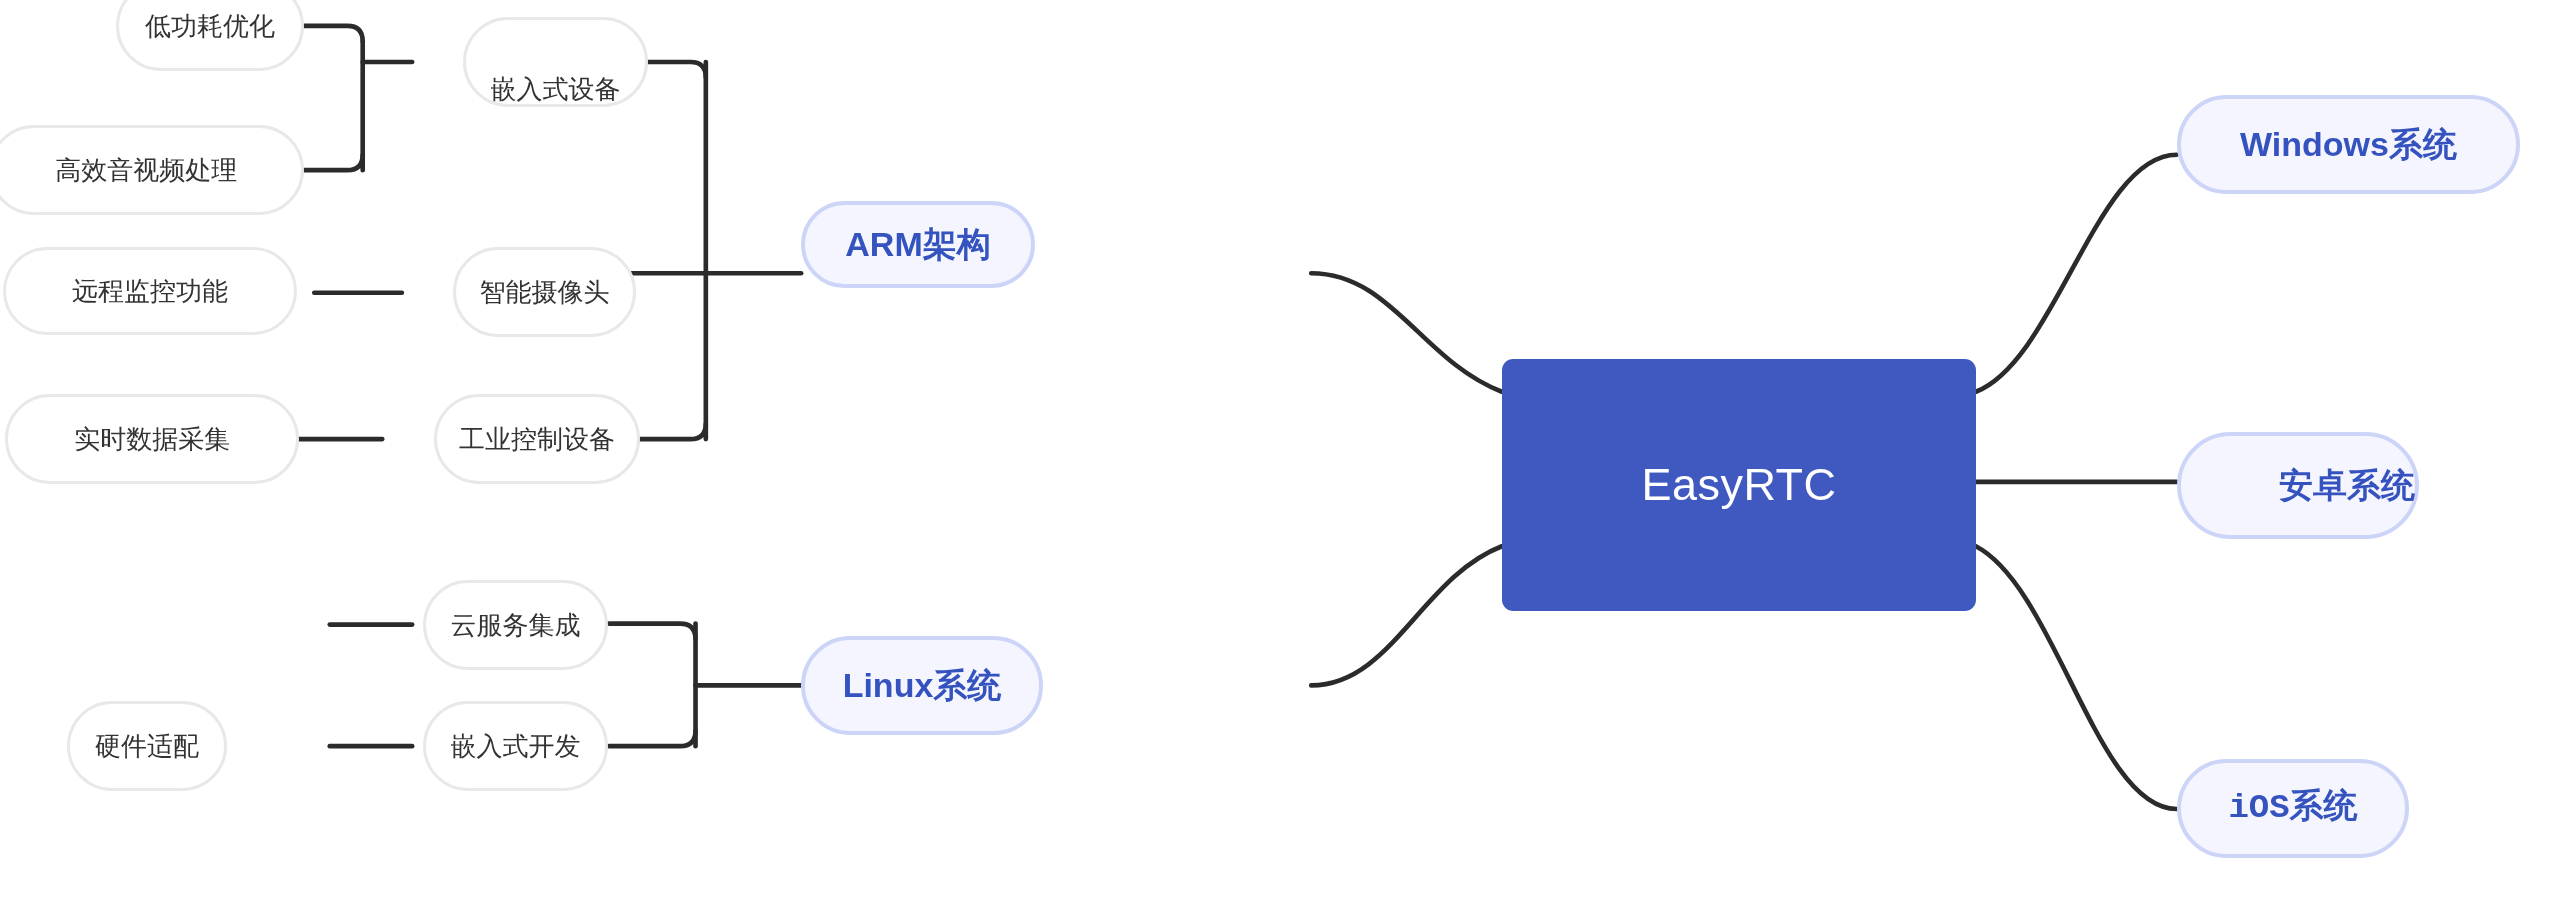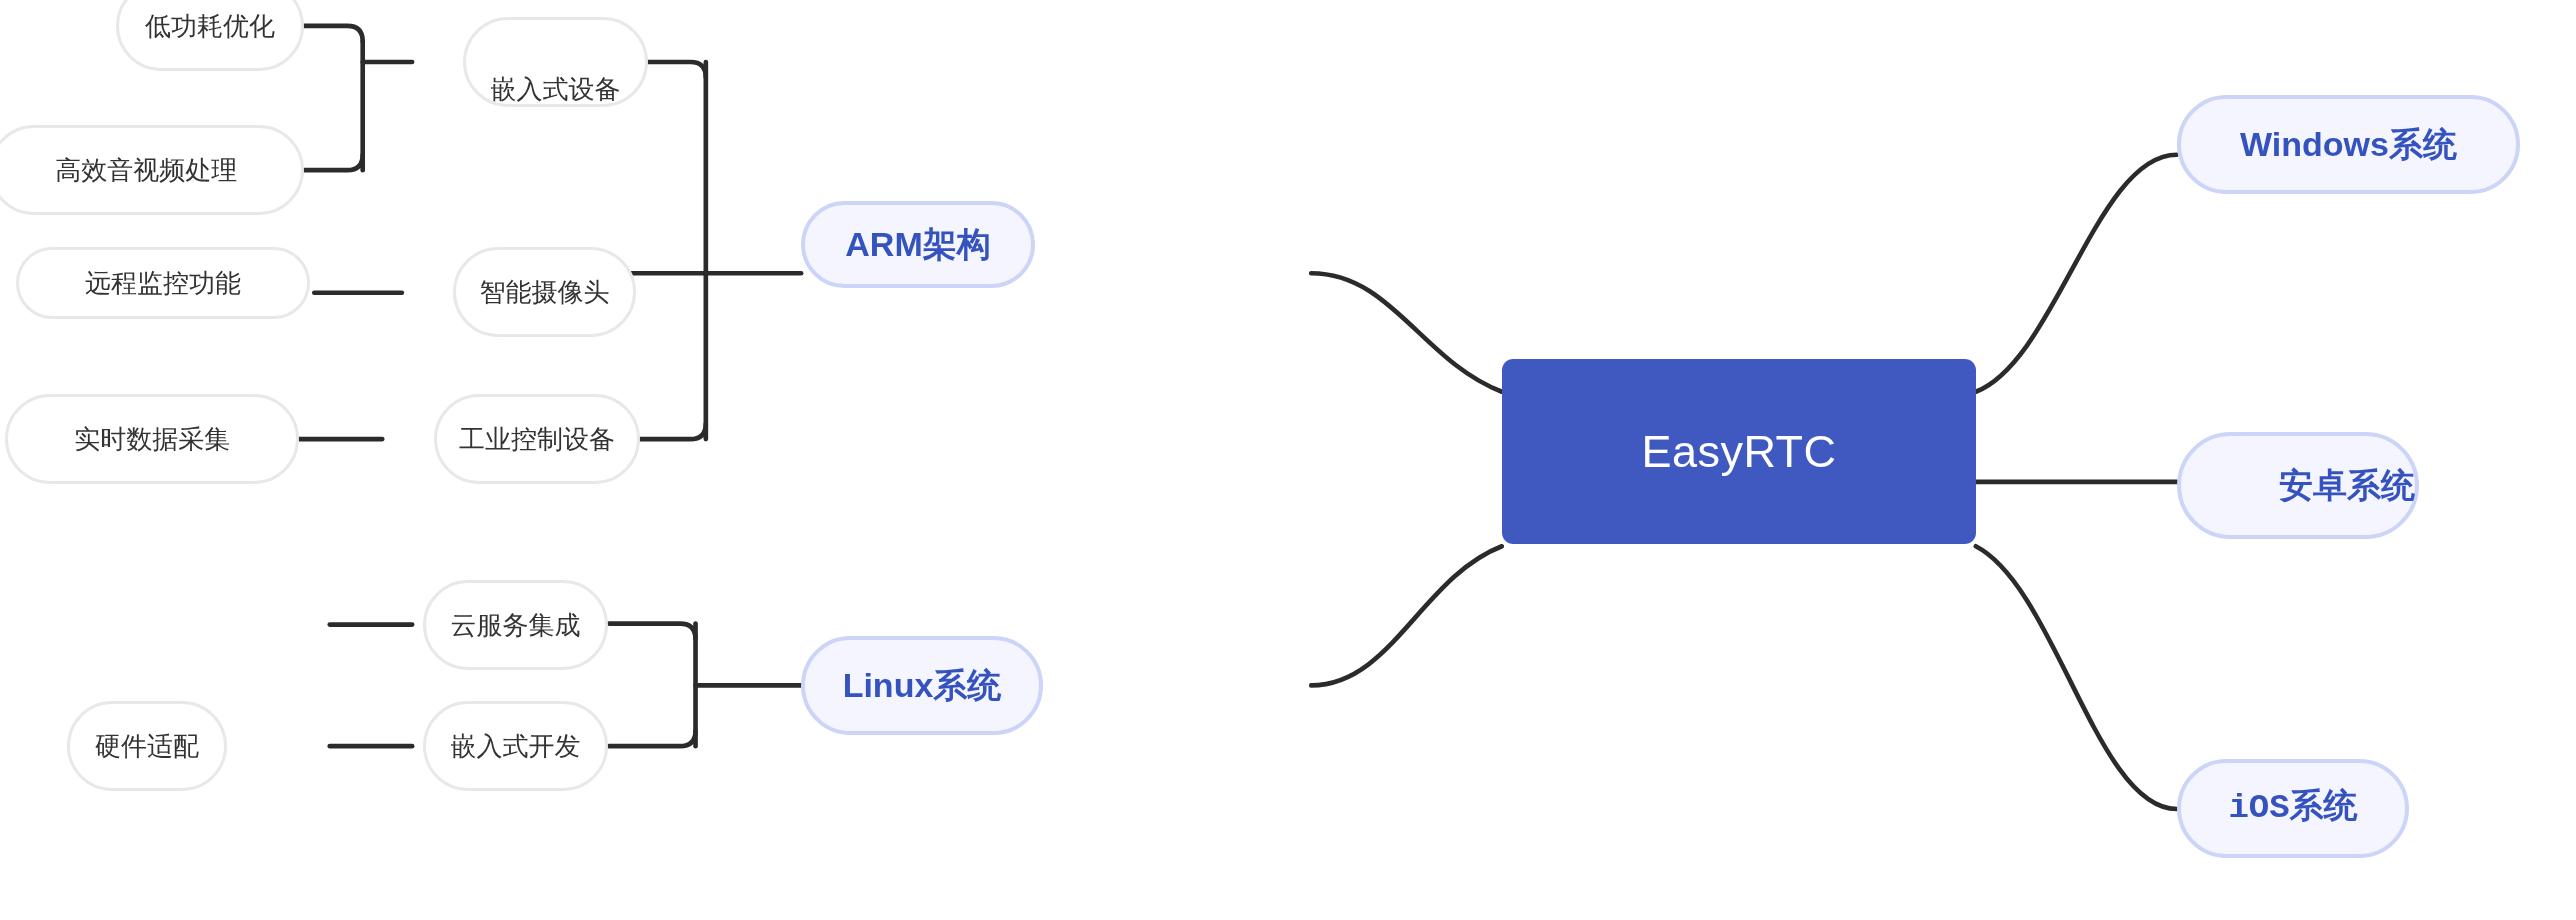--- a/index.html
+++ b/index.html
@@ -124,21 +124,21 @@
       <path d="M 5193,1452 L 5193,1570 L 5193,1688"></path>
       <path d="M 5193,1482 Q 5193,1452 5223,1452 L 5315,1452"></path>
       <path d="M 5193,1658 Q 5193,1688 5223,1688 L 5315,1688"></path>
 
       <path d="M 5902,1452 L 6055,1452"></path>
 
       <path d="M 5902,1688 L 6055,1688"></path>
     </g>
   </svg>
 
-  <div class="node root" style="left:1502px; top:359px; width:474px; height:185px;">
+  <div class="node root" style="left:1502px; top:359px; width:474px; height:252px;">
     <span>EasyRTC</span>
   </div>
 
   <div class="node branch" style="left:801px; top:201px; width:234px; height:87px;">
     <span>ARM架构</span>
   </div>
 
   <div class="node leaf" style="left:463px; top:17px; width:185px; height:90px;align-items:flex-end;">
     <span>嵌入式设备</span>
   </div>
@@ -148,21 +148,21 @@
   </div>
 
   <div class="node leaf" style="left:-11.3px; top:125px; width:315px; height:90px;">
     <span>高效音视频处理</span>
   </div>
 
   <div class="node leaf" style="left:453px; top:247px; width:183px; height:90px;">
     <span>智能摄像头</span>
   </div>
 
-  <div class="node leaf" style="left:16px; top:247px; width:294px; height:72px;">
+  <div class="node leaf" style="left:3px; top:247px; width:294px; height:88px;">
     <span>远程监控功能</span>
   </div>
 
   <div class="node leaf" style="left:434px; top:394px; width:206px; height:90px;">
     <span>工业控制设备</span>
   </div>
 
   <div class="node branch" style="left:801px; top:636px; width:242px; height:99px;">
     <span>Linux系统</span>
   </div>

